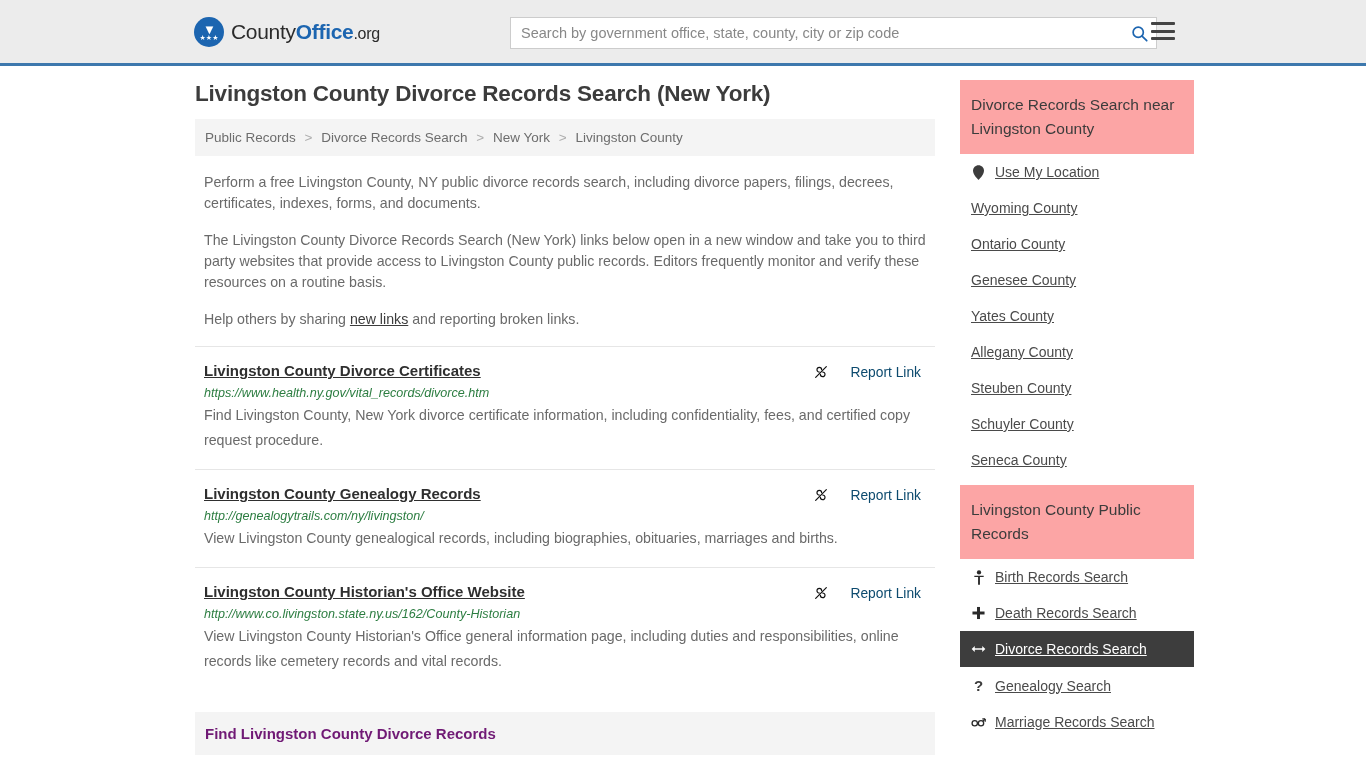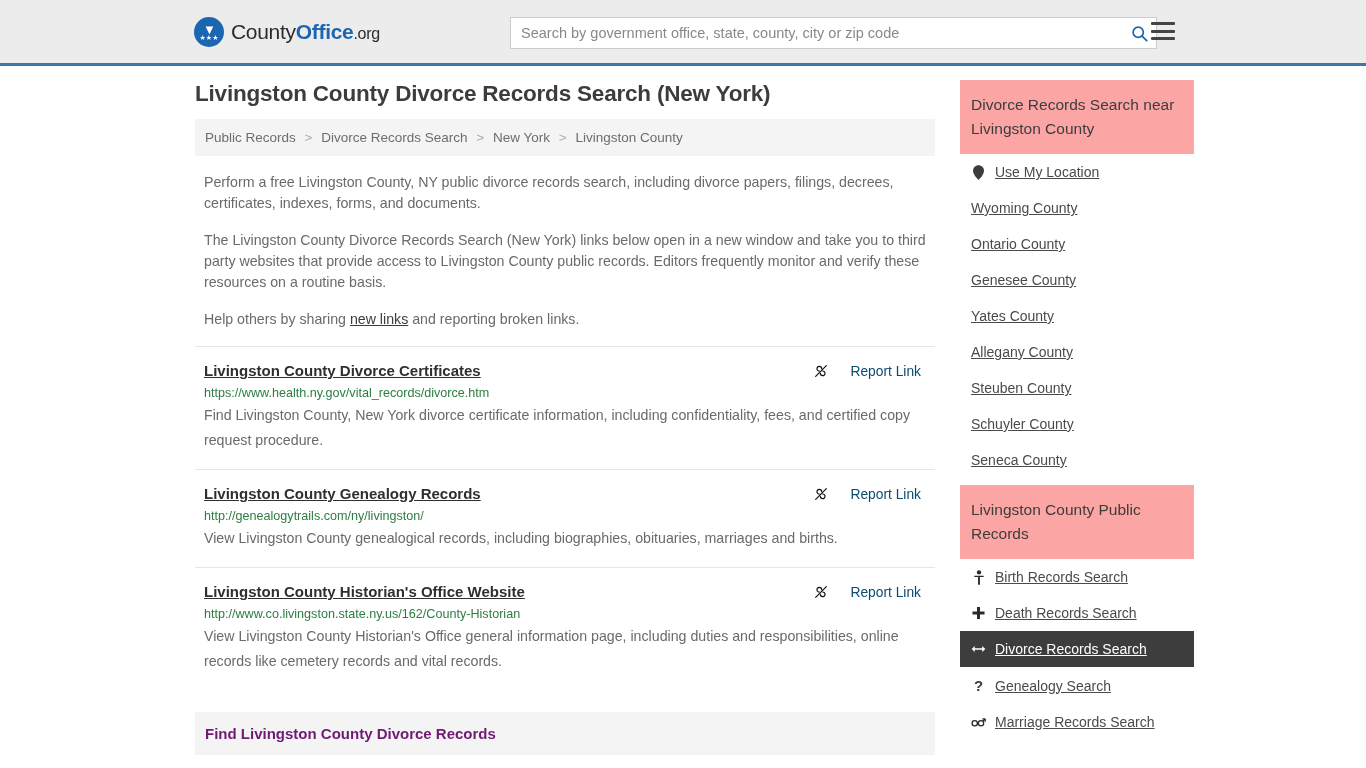--- a/index.html
+++ b/index.html
@@ -178,21 +178,21 @@
   }
 
   
   .result {
     padding: 14px 9px 16px 9px;
     border-top: 1px solid #e6e6e6;
     position: relative;
   }
   .result-head {
     display: flex;
-    align-items: center;
+    align-items: flex-end;
     justify-content: space-between;
   }
   .result-title {
     font-size: 15px;
     font-weight: bold;
     color: #2f2f2f;
     text-decoration: underline;
     cursor: pointer;
     line-height: 19px;
   }
@@ -206,20 +206,21 @@
     cursor: pointer;
     margin-right: 5px;
     margin-top: 1px;
   }
   .result-url {
     font-size: 12.6px;
     color: #2c7d41;
     margin-top: 5px;
     line-height: 17px;
     word-break: break-all;
+    font-style: italic;
   }
   .result-desc {
     font-size: 14.2px;
     line-height: 25px;
     color: #6a6a6a;
     margin-top: 1px;
   }
 
   
   .section-head {

